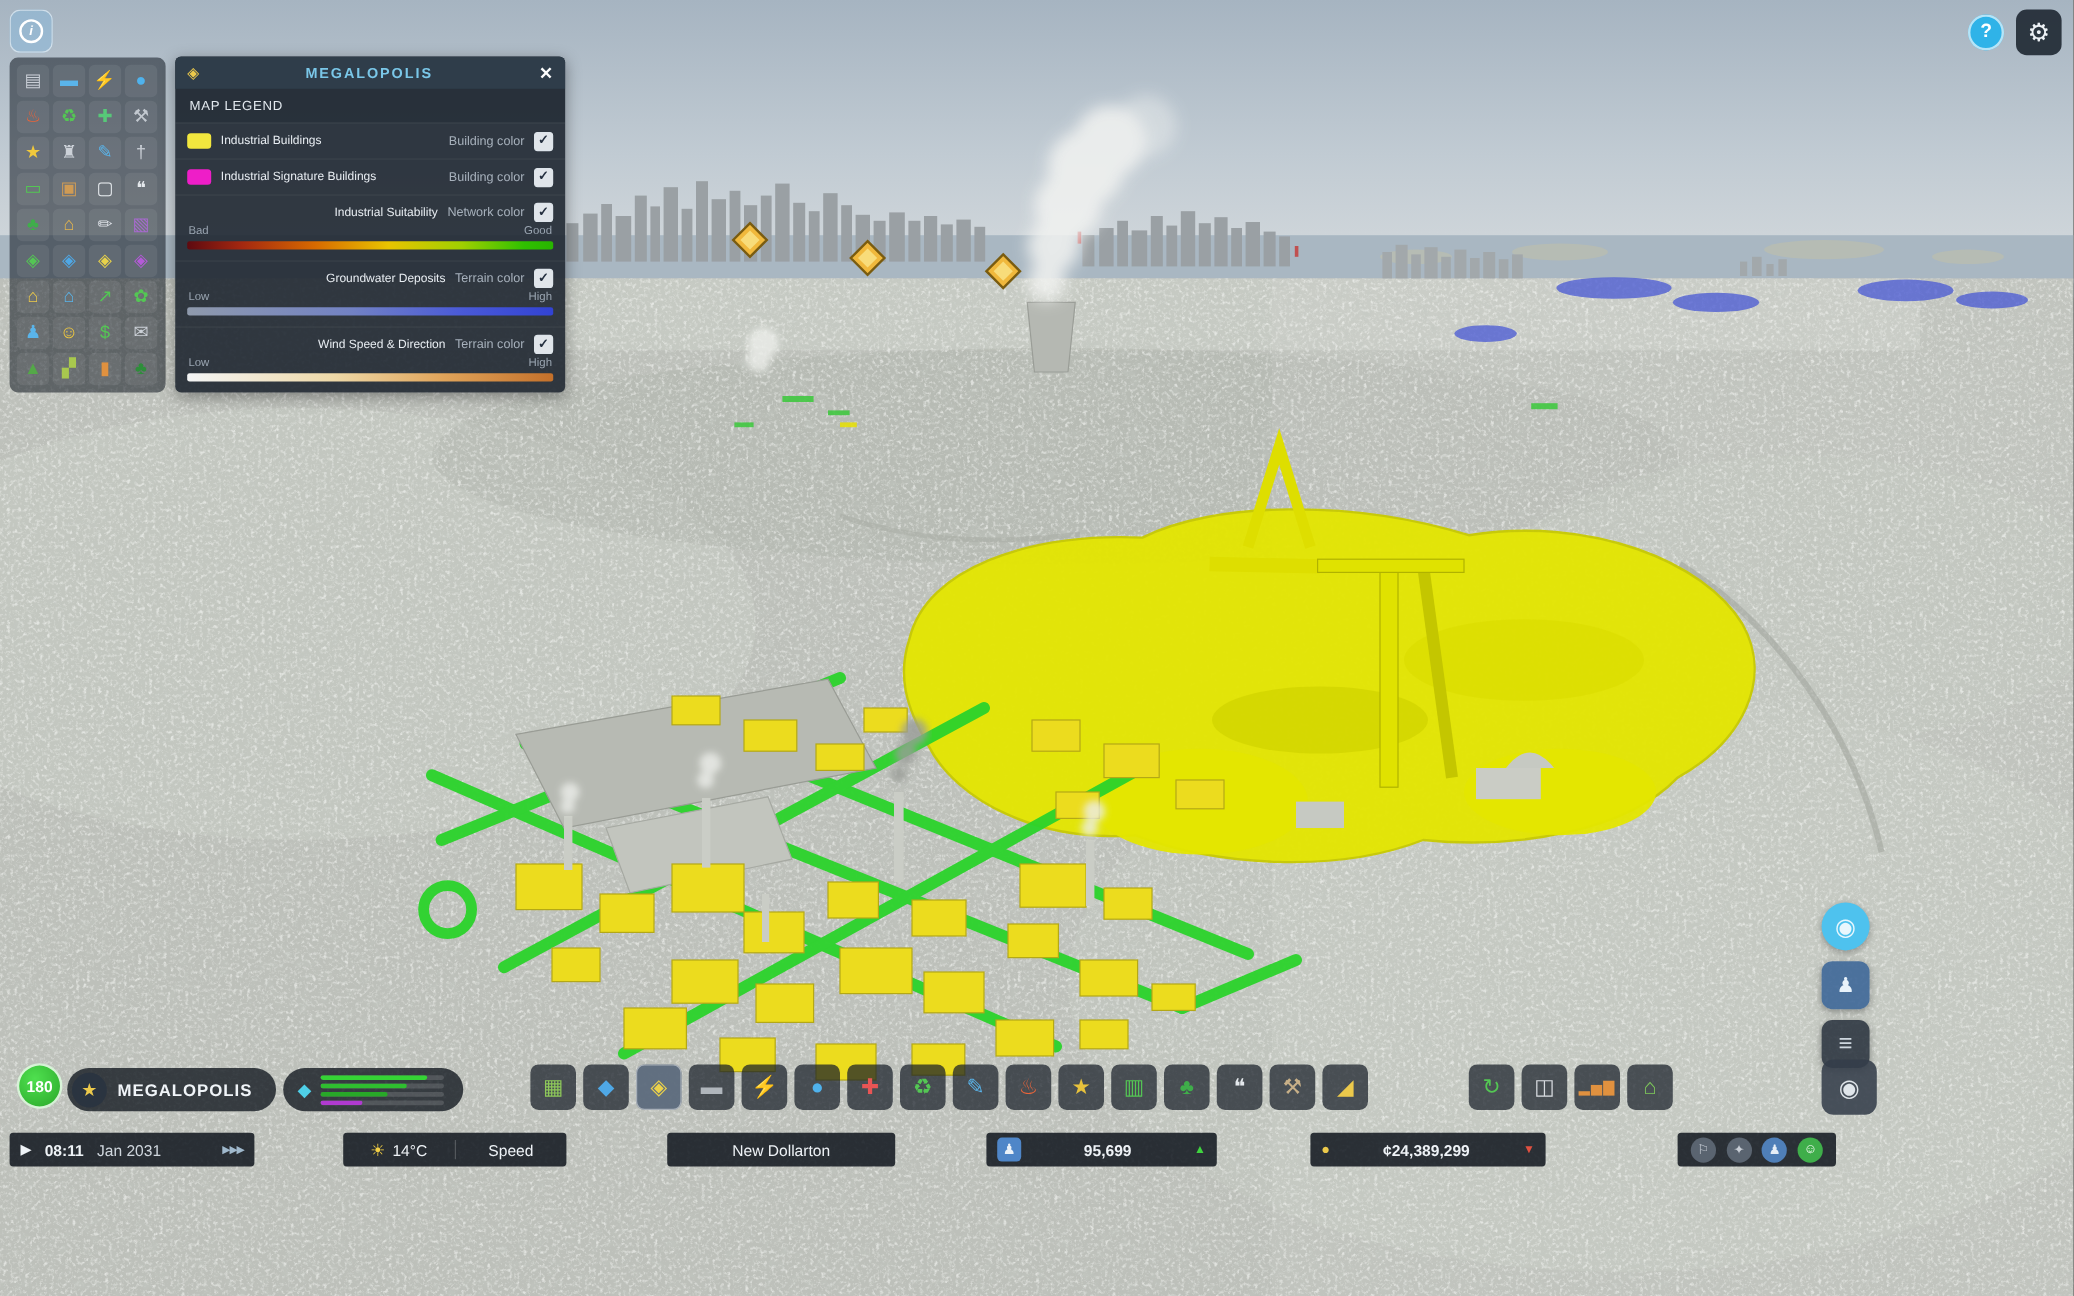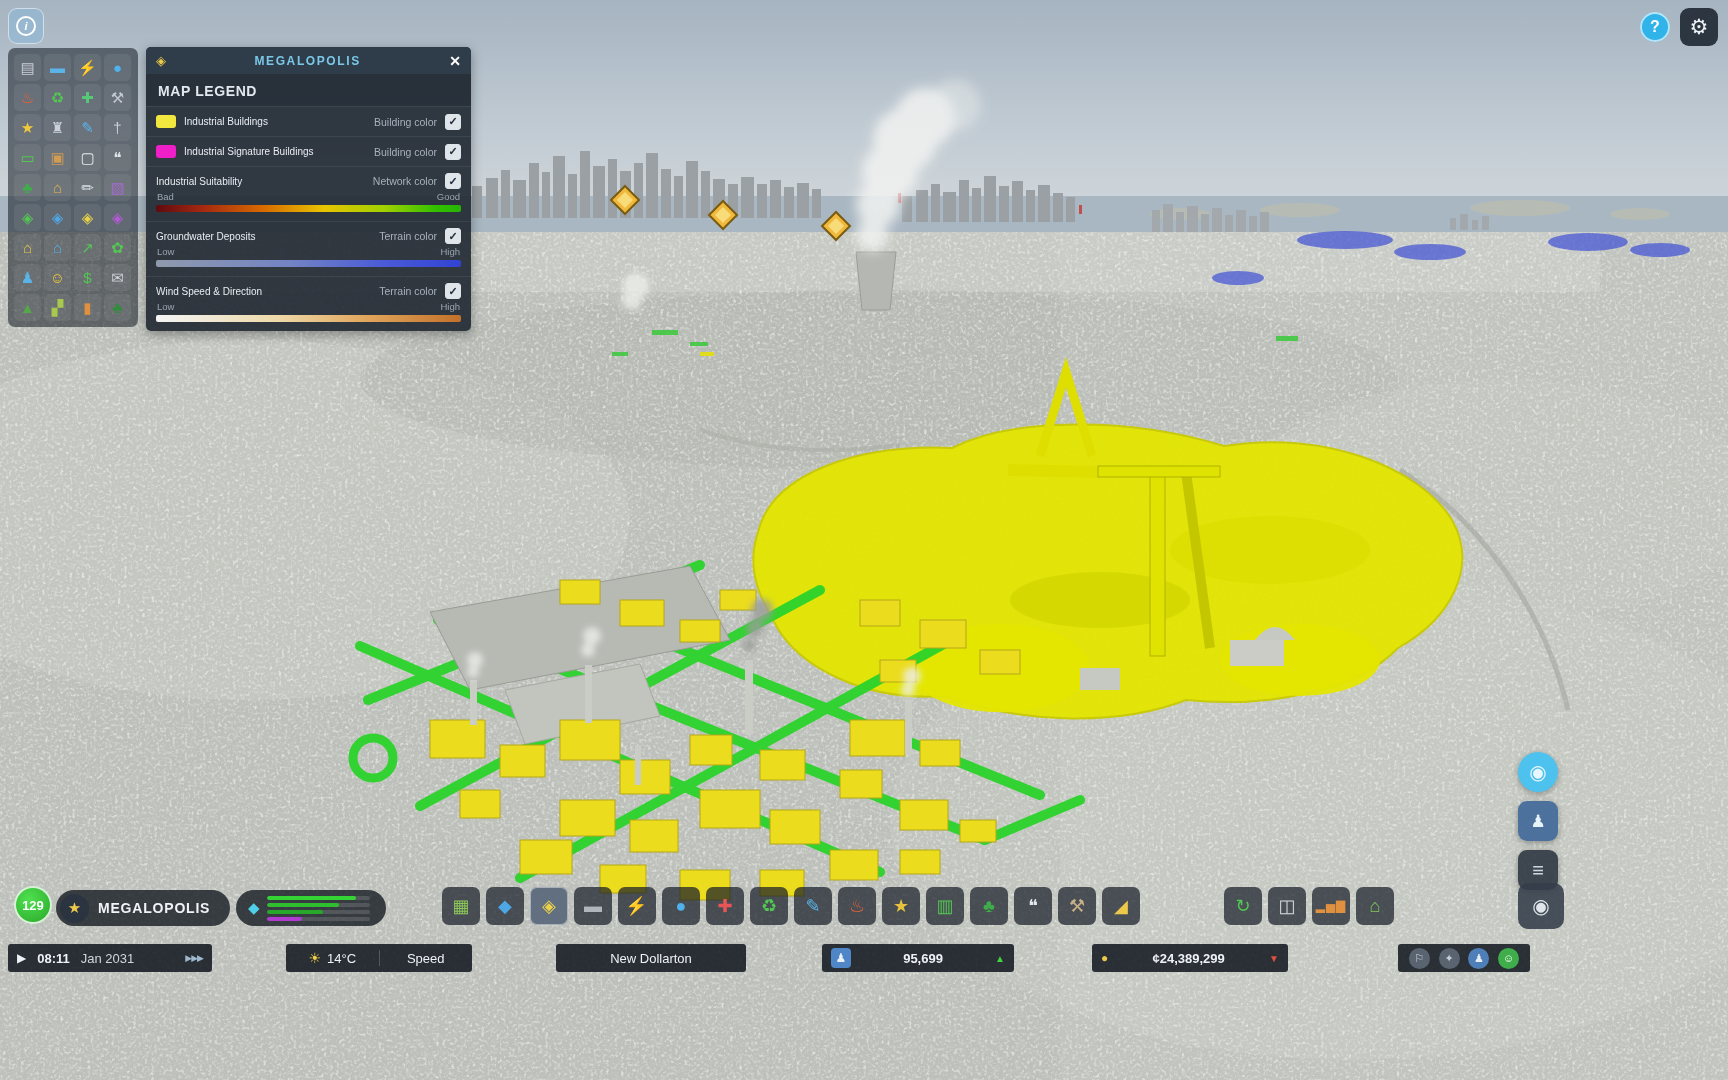--- a/index.html
+++ b/index.html
@@ -29,31 +29,31 @@
   .iv-tile { width:27px; height:27px; border-radius:5px; background:rgba(255,255,255,.07);
     font-size:15px; line-height:27px; text-align:center; }
 
   
   .legend { position:absolute; left:146px; top:47px; width:325px; background:rgba(24,32,42,.9);
     border-radius:5px; overflow:hidden; box-shadow:0 3px 12px rgba(0,0,0,.35); }
   .lg-head { height:27px; background:#2f3d4a; display:flex; align-items:center; }
   .lg-head-icon { margin-left:10px; color:#ecc94b; font-size:13px; }
   .lg-title { flex:1; text-align:center; font-size:12px; font-weight:bold; color:#7ac7e8; letter-spacing:1.6px; }
   .lg-close { margin-right:10px; color:#fff; font-size:14px; font-weight:bold; }
-  .lg-section { padding:9px 12px 7px; font-size:14px; font-weight:bold; color:#e2e8ee; letter-spacing:.6px; }
+  .lg-section { padding:9px 12px 7px; font-size:11px; font-weight:normal; color:#e2e8ee; letter-spacing:.6px; }
   .lg-row { display:flex; align-items:center; gap:8px; height:30px; padding:0 10px;
     border-top:1px solid rgba(255,255,255,.07); background:rgba(255,255,255,.03); }
   .lg-swatch { width:20px; height:13px; border-radius:3px; flex:0 0 auto; }
   .lg-label { flex:1; font-size:10px; color:#e8edf2; white-space:nowrap; }
   .lg-type { font-size:10.5px; color:#a7b1bc; white-space:nowrap; }
   .lg-check { width:16px; height:16px; border:1.5px solid #dde4ea; border-radius:3px; flex:0 0 auto;
     background:rgba(240,244,248,.92); display:flex; align-items:center; justify-content:center; }
   .lg-check i { font-style:normal; font-size:11px; font-weight:bold; color:#253040; line-height:1; }
   .lg-grow { padding:6px 10px 9px; border-top:1px solid rgba(255,255,255,.07); background:rgba(255,255,255,.03); }
-  .lg-grow-top { display:flex; align-items:center; gap:8px; margin-bottom:2px; }
+  .lg-grow-top { display:flex; align-items:center; gap:8px; margin-bottom:2px;text-align:right; }
   .lg-scale { display:flex; justify-content:space-between; font-size:9.5px; color:#9aa5b1; margin:1px 1px 3px; }
   .lg-bar { height:7px; border-radius:2px; }
 
   
   .side-col { position:absolute; left:1518px; top:752px; display:flex; flex-direction:column; gap:9px; align-items:center; }
   .side-btn { width:40px; height:40px; border-radius:9px; font-size:17px;
     display:flex; align-items:center; justify-content:center; box-shadow:0 2px 6px rgba(0,0,0,.3); }
 
   
   .level-badge { position:absolute; left:14px; top:886px; width:38px; height:38px; border-radius:50%;
@@ -515,21 +515,21 @@
   <div class="side-col">
 
       <button class="side-btn" style="background:#4ec2ee;color:#e9f7fd;border-radius:50%;font-size:20px">◉</button>
 
       <button class="side-btn" style="background:rgba(58,100,150,.88);color:#e8f2fa">♟</button>
 
       <button class="side-btn" style="background:rgba(30,40,52,.82);color:#cdd6de;font-size:20px">≡</button>
     </div>
 
   <div class="level-badge">
-    <span>129</span>
+    <span>180</span>
   </div>
   <div class="city-pill">
     <span class="trophy">★</span>
     <span class="city-name">MEGALOPOLIS</span>
   </div>
   <div class="progress-pill">
     <span class="gem">◆</span>
     <div class="bars">
 
     <div class="bar">

